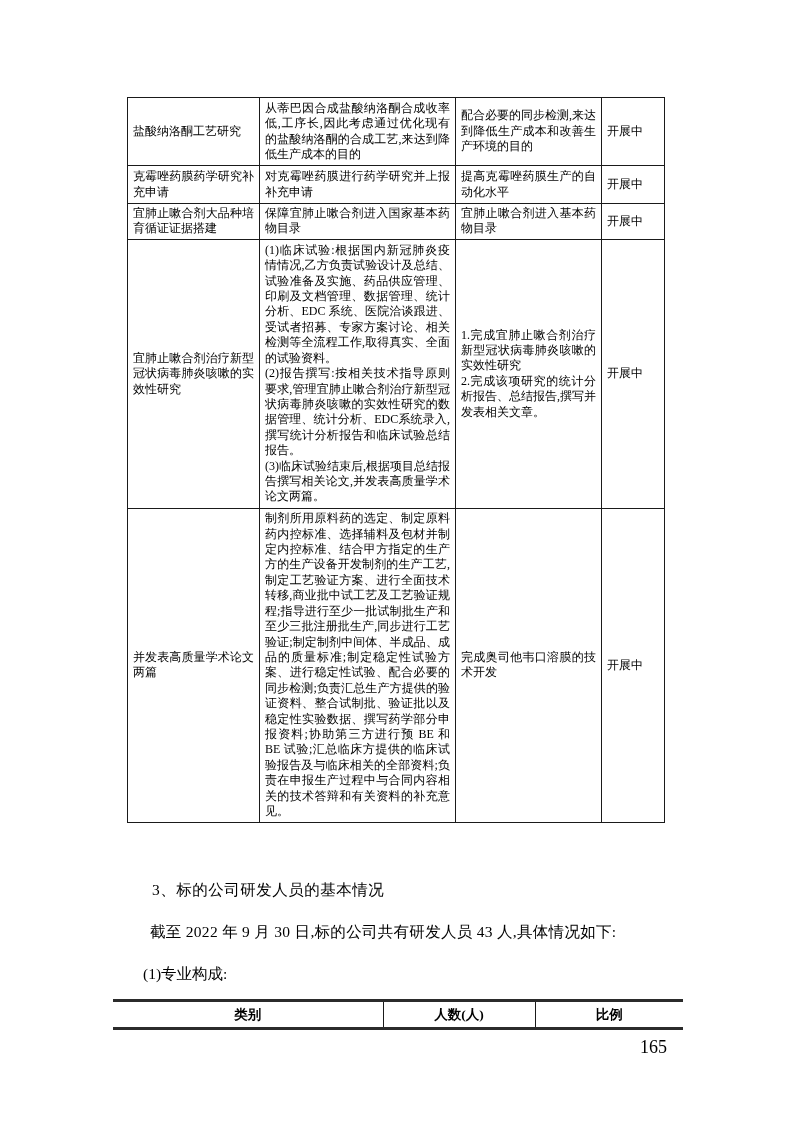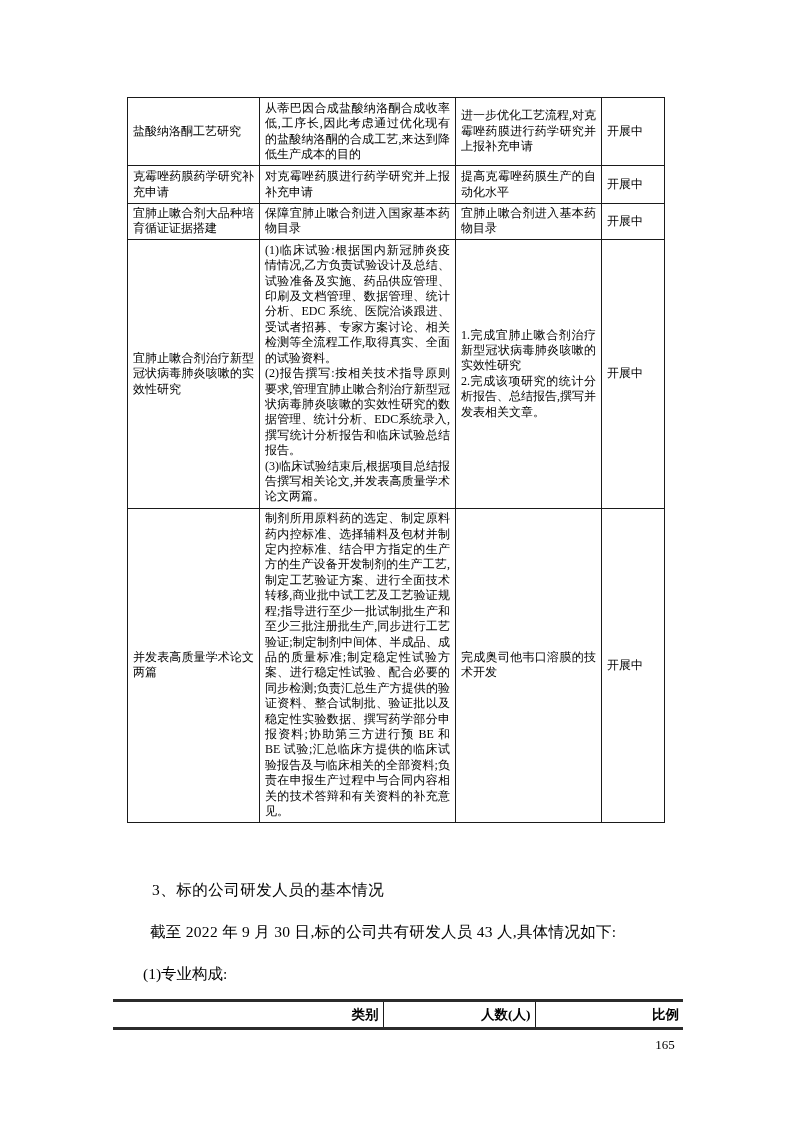--- a/index.html
+++ b/index.html
@@ -74,56 +74,56 @@
     width: 570px;
     border-collapse: collapse;
     table-layout: fixed;
   }
   .personnel-table th {
     border-top: 3px solid #2b2b2b;
     border-bottom: 3px solid #2b2b2b;
     height: 28px;
     font-size: 13.5px;
     font-weight: bold;
-    text-align: right;
+    text-align: center;
     vertical-align: middle;
     padding: 2px 4px;
     box-sizing: border-box;
   }
   .personnel-table th + th { border-left: 1.4px solid #1a1a1a; }
   .personnel-table .p-col1 { width: 270px; }
   .personnel-table .p-col2 { width: 152px; }
   .personnel-table .p-col3 { width: 148px; }
 
   .page-number {
     position: absolute;
     left: 640px;
     top: 1037px;
     width: 50px;
-    text-align: center;
-    font-size: 13px;
+    text-align: left;
+    font-size: 18px;
   }
 </style>
 </head>
 <body>
 
 <div class="page">
 
   <table class="rd-table">
     <colgroup>
       <col class="col-project">
         <col class="col-desc">
         <col class="col-goal">
         <col class="col-status">
     </colgroup>
     <tbody>
       <tr style="height:68px;">
         <td class="project-cell">盐酸纳洛酮工艺研究</td>
         <td class="desc-cell">从蒂巴因合成盐酸纳洛酮合成收率低,工序长,因此考虑通过优化现有的盐酸纳洛酮的合成工艺,来达到降低生产成本的目的</td>
-        <td class="goal-cell">进一步优化工艺流程,对克霉唑药膜进行药学研究并上报补充申请</td>
+        <td class="goal-cell">配合必要的同步检测,来达到降低生产成本和改善生产环境的目的</td>
         <td class="status-cell">开展中</td>
       </tr>
       <tr style="height:38px;">
         <td class="project-cell">克霉唑药膜药学研究补充申请</td>
         <td class="desc-cell">对克霉唑药膜进行药学研究并上报补充申请</td>
         <td class="goal-cell">提高克霉唑药膜生产的自动化水平</td>
         <td class="status-cell">开展中</td>
       </tr>
       <tr style="height:29px;">
         <td class="project-cell">宜肺止嗽合剂大品种培育循证证据搭建</td>

